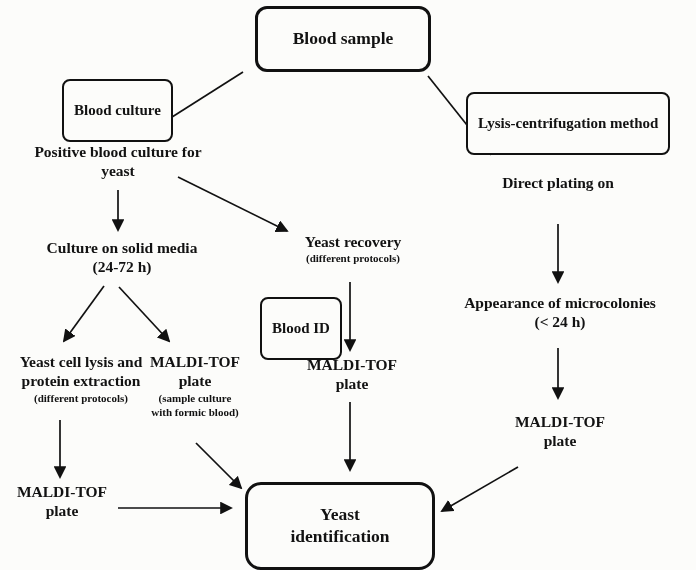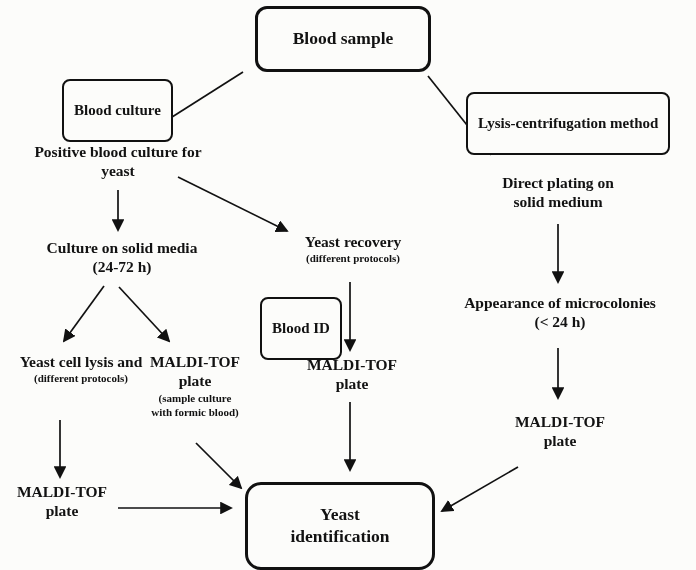--- a/index.html
+++ b/index.html
@@ -112,40 +112,40 @@
     <div>identification</div>
   </div>
 
   <div class="node txt n-positive">
     <div>Positive blood culture for</div>
     <div>yeast</div>
   </div>
 
   <div class="node txt n-direct-plating">
     <div>Direct plating on</div>
-    <div>solid medium</div>
   </div>
 
   <div class="node txt n-culture-solid">
     <div>Culture on solid media</div>
     <div>(24-72 h)</div>
   </div>
 
   <div class="node txt n-yeast-recovery">
     <div>Yeast recovery</div>
     <div class="sub">(different protocols)</div>
   </div>
 
   <div class="node txt n-microcolonies">
     <div>Appearance of microcolonies</div>
     <div>(&lt; 24 h)</div>
   </div>
 
   <div class="node txt n-yeast-lysis">
     <div>Yeast cell lysis and</div>
+    <div>protein extraction</div>
     <div class="sub">(different protocols)</div>
   </div>
 
   <div class="node txt n-maldi-formic">
     <div>MALDI-TOF</div>
     <div>plate</div>
     <div class="sub">(sample culture</div>
     <div class="sub">with formic blood)</div>
   </div>
 

